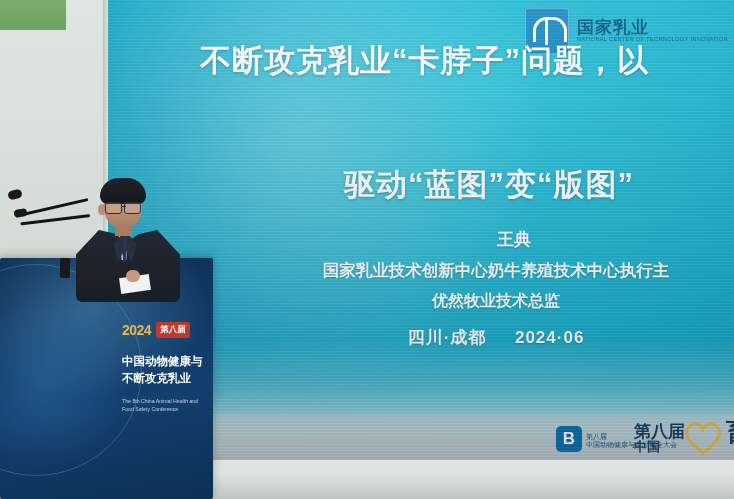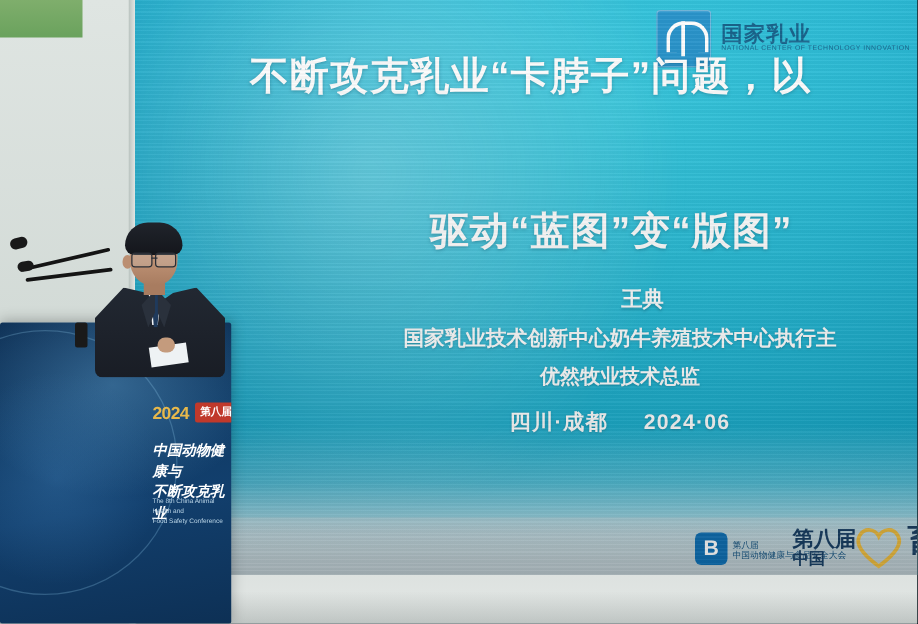--- a/index.html
+++ b/index.html
@@ -130,20 +130,21 @@
     position:absolute;left:288px;bottom:12px;font-size:25px;font-weight:700;color:#1b3f62;letter-spacing:1px;white-space:nowrap;
   }
 
   
   .podium{
     position:absolute;left:0;top:258px;width:185px;height:241px;
     background:linear-gradient(170deg,#0d2f54 0%,#103b66 38%,#123f6d 60%,#0d3055 100%);
     border-radius:2px;
     box-shadow:0 -2px 10px rgba(0,0,0,.25);
     overflow:hidden;
+    padding-left:28px;
   }
   .podium .sheen{
     position:absolute;left:-30px;top:-40px;width:240px;height:180px;
     background:radial-gradient(closest-side,rgba(120,190,235,.35),rgba(120,190,235,0));
   }
   .podium .ring{
     position:absolute;left:-70px;top:6px;width:210px;height:210px;border-radius:50%;
     border:1px solid rgba(150,210,245,.25);
   }
   .podium .ring2{
@@ -155,21 +156,21 @@
   .p-logo .t{font-size:4.4px;color:#cfe6f5;line-height:1.3;white-space:nowrap;}
   .p-year{
     position:absolute;left:122px;top:64px;display:flex;align-items:center;gap:5px;
   }
   .p-year .y{
     font-size:14px;font-weight:700;color:#e7b84b;letter-spacing:-.5px;
   }
   .p-year .chip{
     background:#c0392b;color:#fff;font-size:8.5px;font-weight:700;padding:2px 4px;border-radius:2px;white-space:nowrap;
   }
-  .p-main{position:absolute;left:122px;top:95px;color:#fff;font-size:11.5px;font-weight:700;line-height:1.45;font-style:italic;}
+  .p-main{position:absolute;left:122px;top:95px;color:#fff;font-size:11.5px;font-weight:700;line-height:1.45;}
   .p-en{position:absolute;left:122px;top:140px;color:#bcd6e8;font-size:5.2px;line-height:1.5;}
 
   
   .mic-base{
     position:absolute;left:60px;top:258px;width:10px;height:20px;background:#1a1a1a;border-radius:2px;
   }
   .mic-arm{
     position:absolute;left:14px;top:198px;width:74px;height:3px;background:#141414;
     transform:rotate(-13deg);transform-origin:right center;border-radius:2px;
   }

